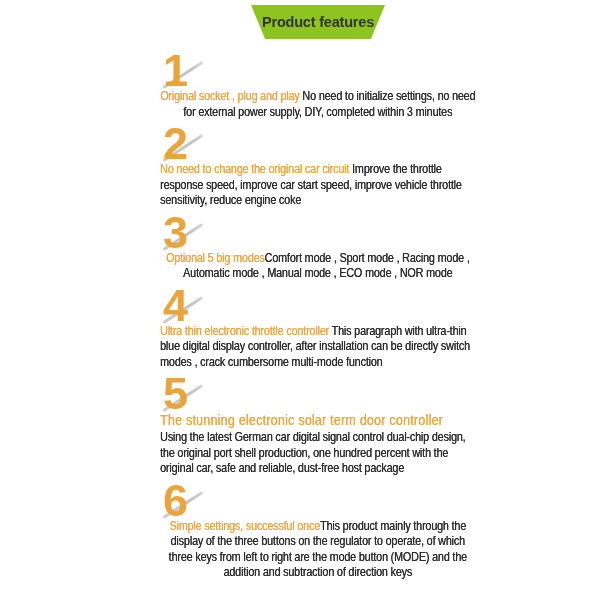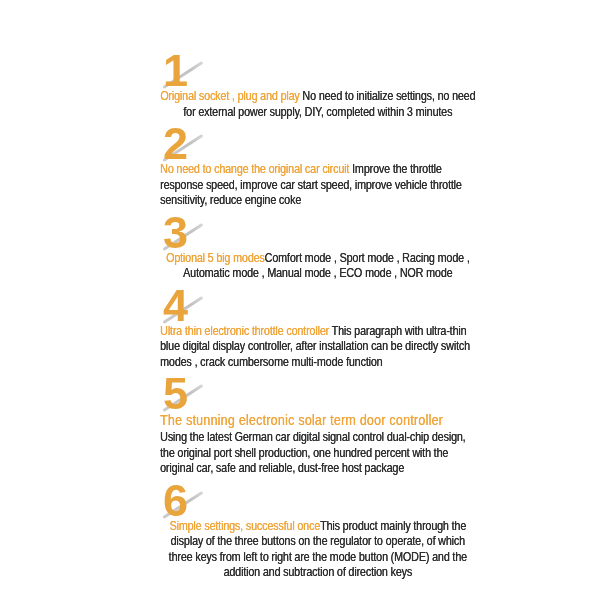--- a/index.html
+++ b/index.html
@@ -37,20 +37,23 @@
   .centered .ftext { text-align:center; }
   .f5 .fheading {
     display:block; font-size:15px; letter-spacing:0.3px; line-height:18px;
   }
 </style>
 </head>
 <body>
 
 <div class="page">
 
+  <div class="banner">
+    <span class="banner-label">Product features</span>
+  </div>
 
   <div class="content">
 
     <section class="feature f1 centered">
       <div class="big-num">
         <span class="slash"></span>
         <span class="digit">1</span>
       </div>
       <p class="ftext"><span class="fheading">Original socket , plug and play </span><span class="fbody">No need to initialize settings, no need for external power supply, DIY, completed within 3 minutes</span></p>
     </section>

